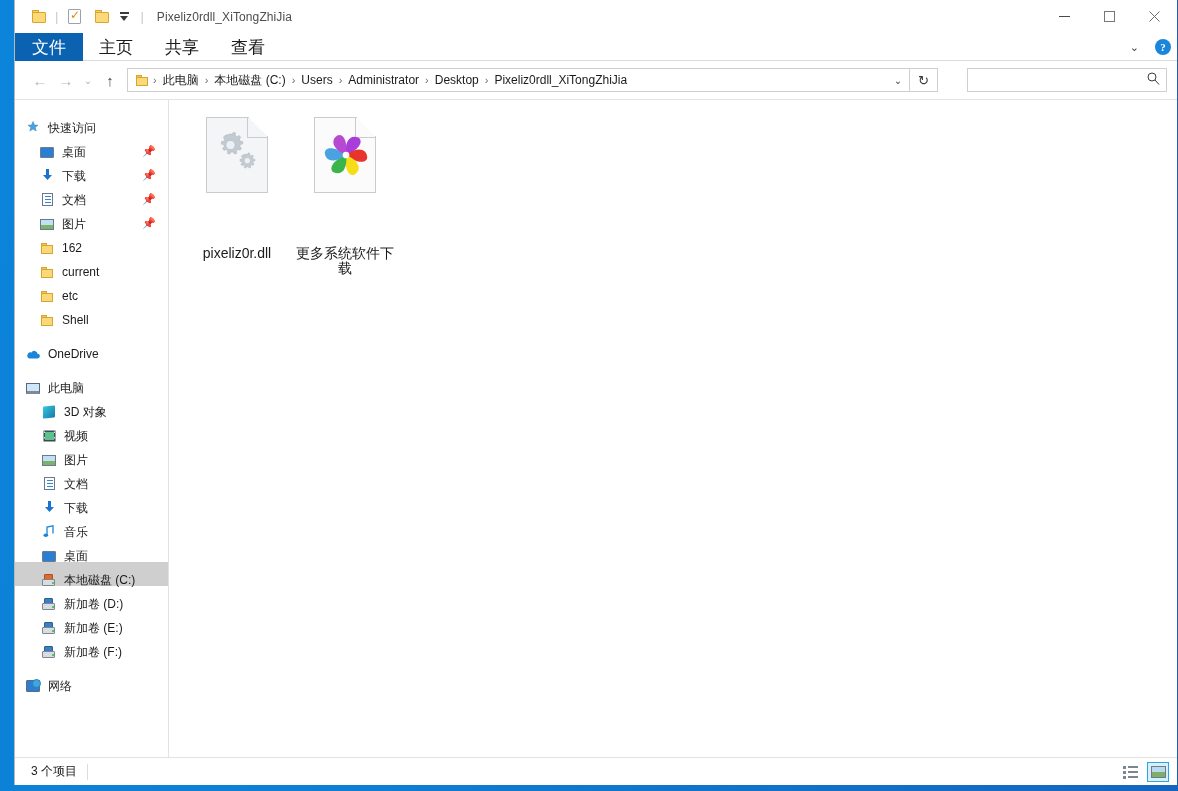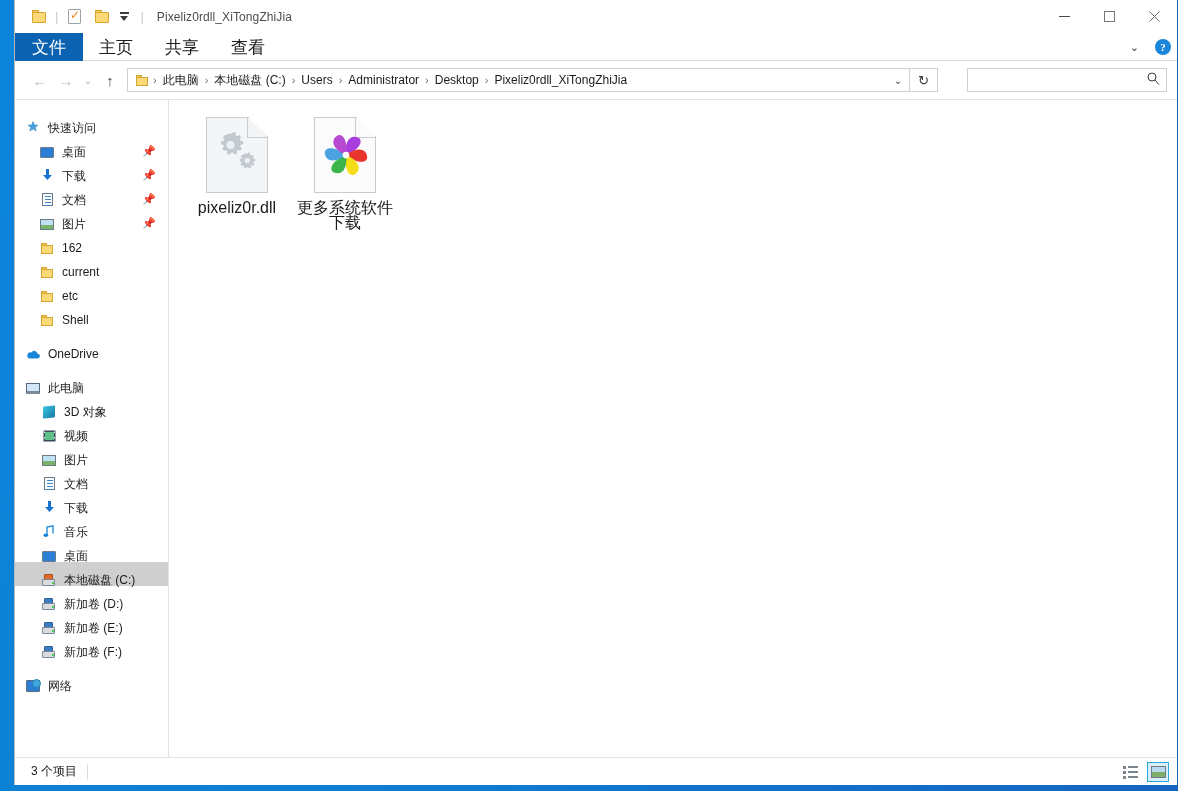--- a/index.html
+++ b/index.html
@@ -174,22 +174,22 @@
     flex: 1; background: #ffffff; padding: 12px 0 0 14px;
     display: flex; flex-wrap: wrap; align-content: flex-start;
     overflow: auto; position: relative;
   }
   .fileitem {
     width: 108px; padding: 4px 2px 6px; display:flex; flex-direction:column;
     align-items:center; text-align:center; cursor: default;
   }
   .fileicon { width: 66px; height: 78px; display:flex; align-items:center; justify-content:center; margin-bottom: 6px; }
   .filename {
-    font-size: 16px; color: #1b1b1b; line-height: 15px;
-    word-break: break-word; max-width: 100px;
+    font-size: 14px; color: #1b1b1b; line-height: 15px;
+    word-break: break-word; max-width: 100px; margin-top: 46px;
   }
 
   
   .page {
     position: relative; width: 62px; height: 76px;
     background: #f4f5f7; border: 1px solid #c8ccd1;
   }
   .page .corner2 {
     position:absolute; right:-1px; top:-1px; width:21px; height:21px;
     background: linear-gradient(225deg,#ffffff 50%, transparent 50%);

